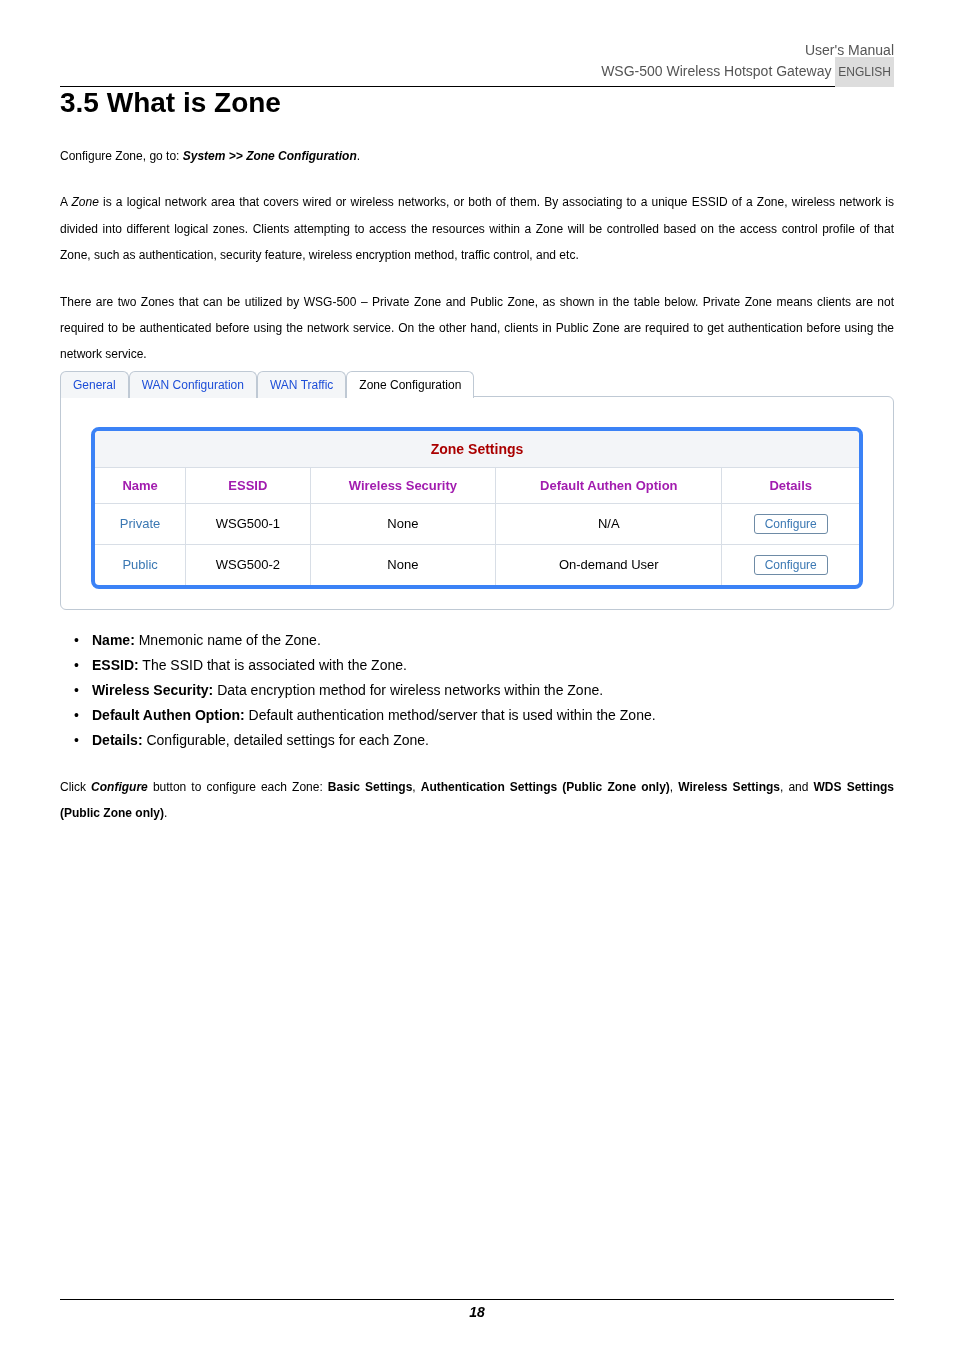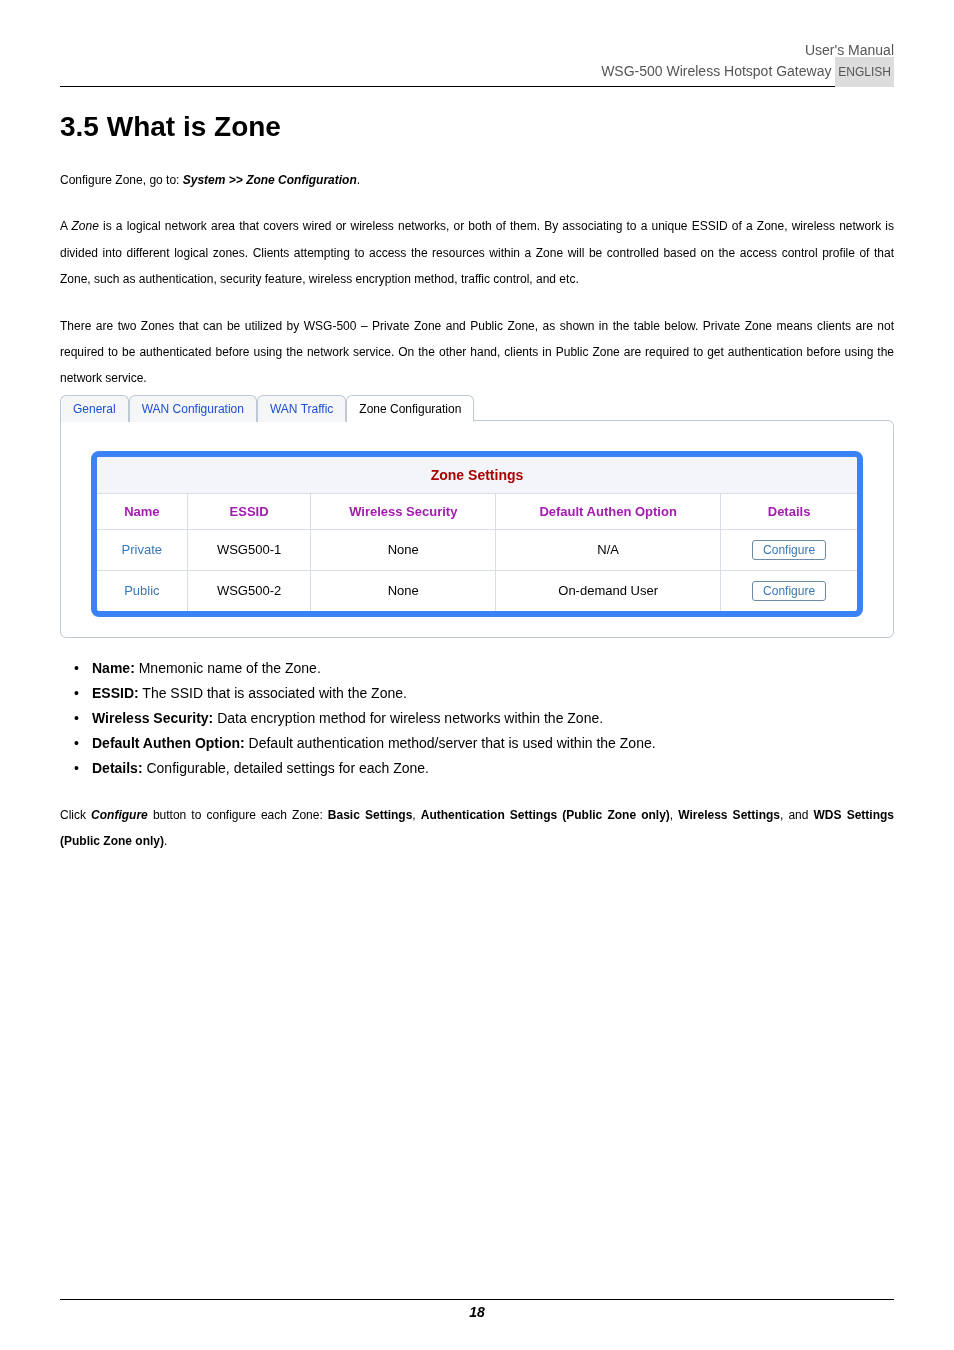--- a/index.html
+++ b/index.html
@@ -16,21 +16,20 @@
     min-height: 1350px;
     position: relative;
   }
   .header-block {
     text-align: right;
     color: #555;
     font-size: 14px;
     line-height: 1.5;
     border-bottom: 1px solid #000;
     padding-bottom: 4px;
-    margin-bottom: 24px;
   }
   .lang-badge {
     background: #ddd;
     color: #555;
     padding: 8px 3px;
     font-size: 12px;
   }
   h1 {
     font-size: 28px;
     font-weight: bold;
@@ -78,21 +77,21 @@
     z-index: 2;
   }
   .tab.inactive {
     background: #f4f6f8;
   }
 
   table.zone {
     width: 100%;
     border-collapse: separate;
     border-spacing: 0;
-    border: 6px solid #3b82f6;
+    border: 4px solid #3b82f6;
     border-radius: 8px;
     overflow: hidden;
     font-size: 13px;
   }
   table.zone th, table.zone td {
     border-right: 1px solid #d8dee6;
     border-bottom: 1px solid #d8dee6;
     padding: 10px 12px;
     text-align: center;
   }

